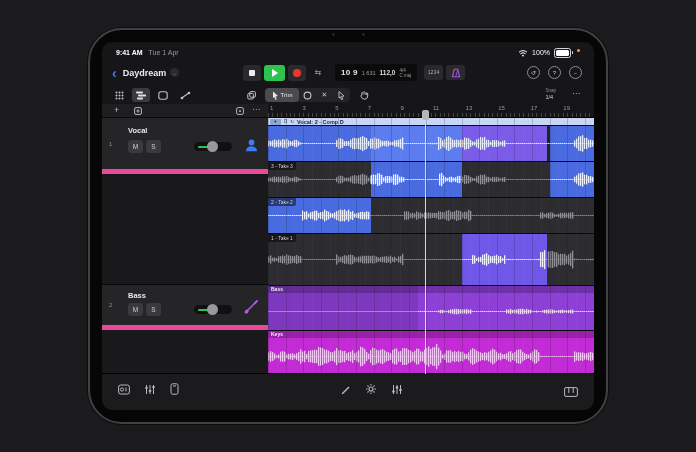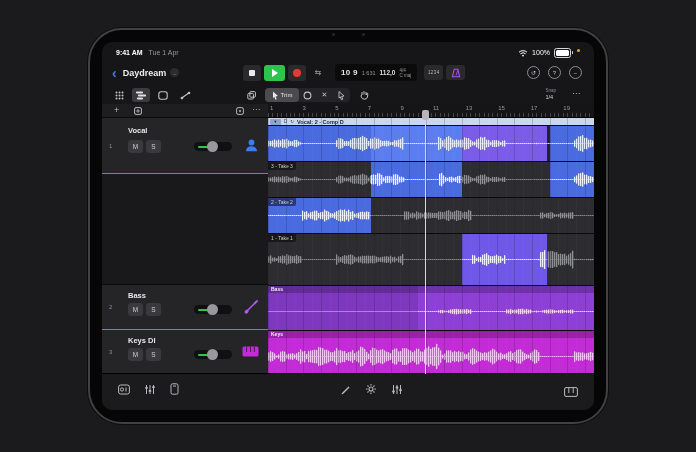--- a/index.html
+++ b/index.html
@@ -66,21 +66,21 @@
   .snap .l2{color:#d5d5d8;font-size:5.5px;display:block;}
   .tb2-more{position:absolute;right:14px;top:3px;color:#c3c3c7;font-size:8px;}
   
   .main{position:absolute;left:0;right:0;top:62px;height:270px;}
   .track-col{position:absolute;left:0;top:0;bottom:0;width:166px;border-right:1px solid #000;background:#19191b;}
   .mini-row{position:relative;height:14px;background:#1e1e20;border-bottom:1px solid #0a0a0c;box-sizing:border-box;}
   .mini-row .plus{position:absolute;left:12px;top:1px;color:#b9b9be;font-size:9px;}
   .mini-row .ic2{position:absolute;left:32px;top:3px;}
   .mini-row .icr1{position:absolute;right:24px;top:3px;}
   .mini-row .icr2{position:absolute;right:8px;top:1px;color:#b9b9be;font-size:8px;}
-  .thead{position:relative;box-sizing:border-box;border-bottom:1px solid #ec4899;background:#252528;}
+  .thead{position:relative;box-sizing:border-box;border-bottom:5px solid #ec4899;background:#252528;}
   .thead .tnum{position:absolute;left:7px;top:50%;transform:translateY(-50%);color:#8e8e93;font-size:6px;}
   .thead .tname{position:absolute;left:26px;color:#e6e6e8;font-size:7.5px;font-weight:bold;}
   .thead .ms{position:absolute;left:26px;display:flex;gap:3px;}
   .msb{width:15px;height:13px;background:#3a3a3e;border-radius:3px;color:#cfcfd3;font-size:6.5px;
        display:flex;align-items:center;justify-content:center;}
   .slider{position:absolute;left:92px;width:38px;height:9px;background:#101012;border-radius:5px;}
   .slider .gl{position:absolute;left:4px;top:3.5px;width:13px;height:2px;background:var(--play_green);border-radius:1px;}
   .slider .kn{position:absolute;left:13px;top:-1px;width:11px;height:11px;border-radius:50%;background:#98989d;}
   .ticon{position:absolute;right:9px;}
   .filler{background:#19191b;border-bottom:1px solid #0a0a0c;box-sizing:border-box;}
@@ -357,42 +357,20 @@
               <g stroke="#b05cf0" fill="#b05cf0">
                 <path d="M2.5 13.5 L11 5" stroke-width="1.4"></path>
                 <ellipse cx="3.6" cy="12.6" rx="2.2" ry="1.7" transform="rotate(-40 3.6 12.6)" stroke="none"></ellipse>
                 <path d="M11 5 L13.5 2.5" stroke-width="2"></path>
                 <circle cx="14" cy="2" r="1" stroke="none"></circle>
               </g>
             </svg>
         </span>
       </div>
 
-      <div class="thead" style="height:44px;border-bottom:none;">
-        <span class="tnum">3</span>
-        <span class="tname" style="top:6px;">Keys DI</span>
-        <div class="ms" style="top:18px;">
-          <span class="msb">M</span>
-          <span class="msb">S</span>
-        </div>
-        <div class="slider" style="top:20px;">
-            <span class="gl"></span>
-            <span class="kn"></span>
-          </div>
-        <span class="ic ticon" style="top:16px;">
-          <svg width="17" height="11" viewBox="0 0 17 11">
-              <rect x="0.5" y="0.5" width="16" height="10" rx="1.5" fill="#c32bd6"></rect>
-              <g stroke="#5a0f66" stroke-width="1">
-                <path d="M4.6 0.5 V6"></path>
-                <path d="M8.5 0.5 V6"></path>
-                <path d="M12.4 0.5 V6"></path>
-              </g>
-            </svg>
-        </span>
-      </div>
     </div>
 
     <div class="timeline">
       <div class="ruler">
         <div class="nums">
           <span>1</span>
           <span>3</span>
           <span>5</span>
           <span>7</span>
           <span>9</span>

